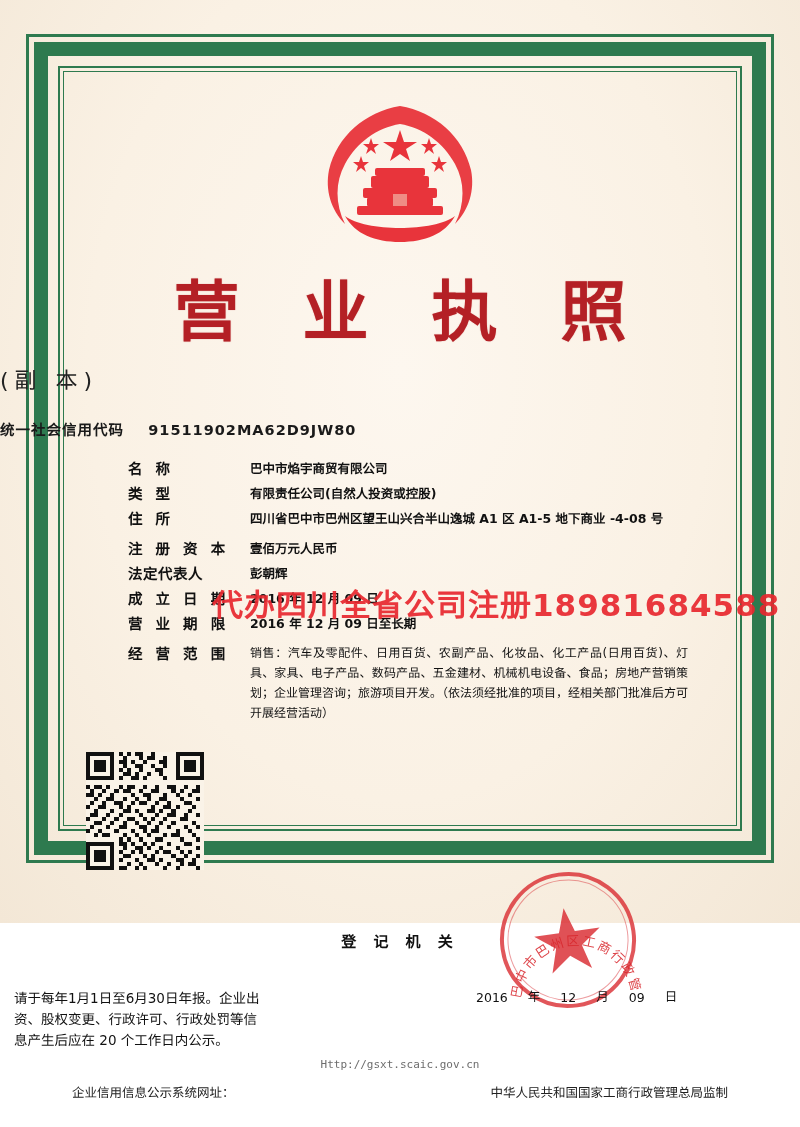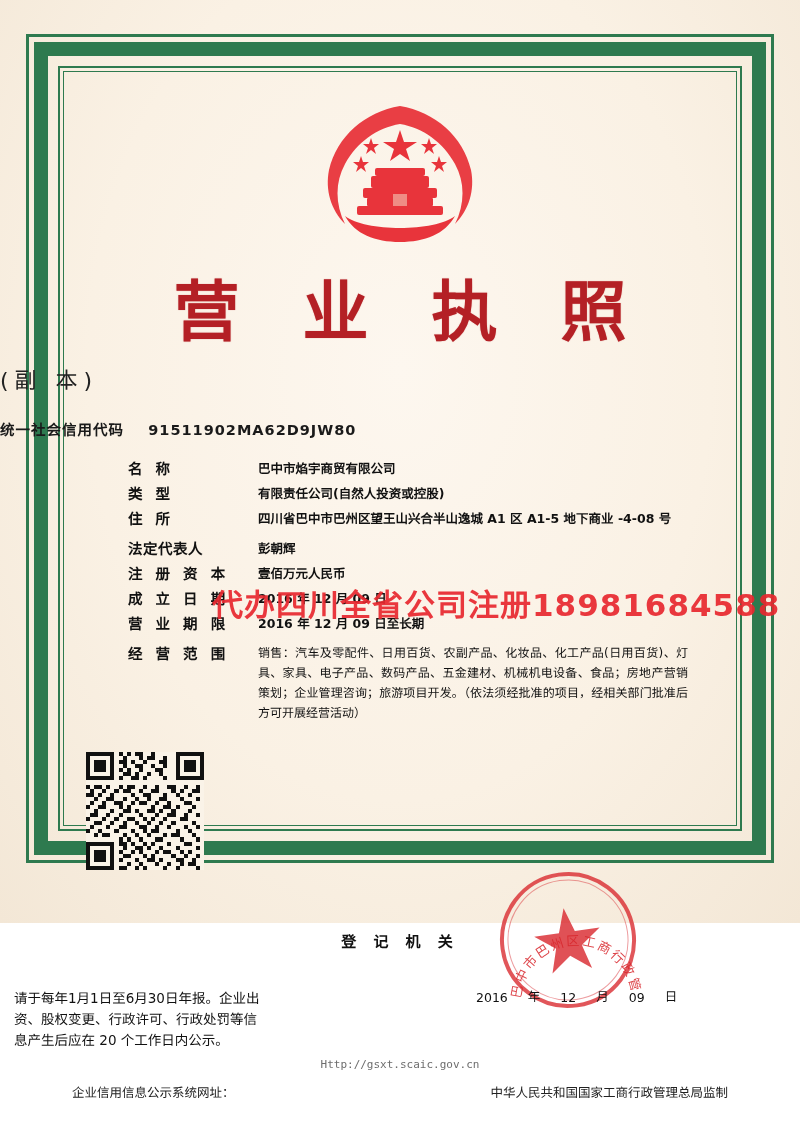--- a/index.html
+++ b/index.html
@@ -70,21 +70,21 @@
     position:absolute;left:0;right:0;top:362px;text-align:left;
     font-size:22px;letter-spacing:6px;color:#222;
   }
   .credit-code{
     position:absolute;left:0;right:0;top:418px;text-align:left;
     font-size:14.5px;font-weight:bold;color:#1a1a1a;letter-spacing:1px;
   }
 
   
   .fields{position:absolute;left:128px;top:458px;width:560px;}
-  .row{display:flex;align-items:flex-start;margin-bottom:3px;gap:8px;}
+  .row{display:flex;align-items:flex-start;margin-bottom:3px;}
   .row .label{
     width:118px;flex:0 0 118px;
     font-size:14.5px;font-weight:bold;color:#111;
     letter-spacing:4px;line-height:22px;white-space:nowrap;
   }
   .row .label.wide{letter-spacing:0.5px;}
   .row .value{
     flex:1;font-size:12.5px;color:#111;line-height:21px;
     padding-left:4px;font-weight:bold;
   }
@@ -187,26 +187,26 @@
     </div>
     <div class="row">
       <div class="label">类      型</div>
       <div class="value">有限责任公司(自然人投资或控股)</div>
     </div>
     <div class="row spaced">
       <div class="label">住      所</div>
       <div class="value">四川省巴中市巴州区望王山兴合半山逸城 A1 区 A1-5 地下商业 -4-08 号</div>
     </div>
     <div class="row">
+      <div class="label">注 册 资 本</div>
+      <div class="value">壹佰万元人民币</div>
+    </div>
+    <div class="row">
       <div class="label wide">法定代表人</div>
       <div class="value">彭朝辉</div>
-    </div>
-    <div class="row">
-      <div class="label">注 册 资 本</div>
-      <div class="value">壹佰万元人民币</div>
     </div>
     <div class="row">
       <div class="label">成 立 日 期</div>
       <div class="value">2016 年 12 月 09 日</div>
     </div>
     <div class="row spaced">
       <div class="label">营 业 期 限</div>
       <div class="value">2016 年 12 月 09 日至长期</div>
     </div>
     <div class="row scope">

